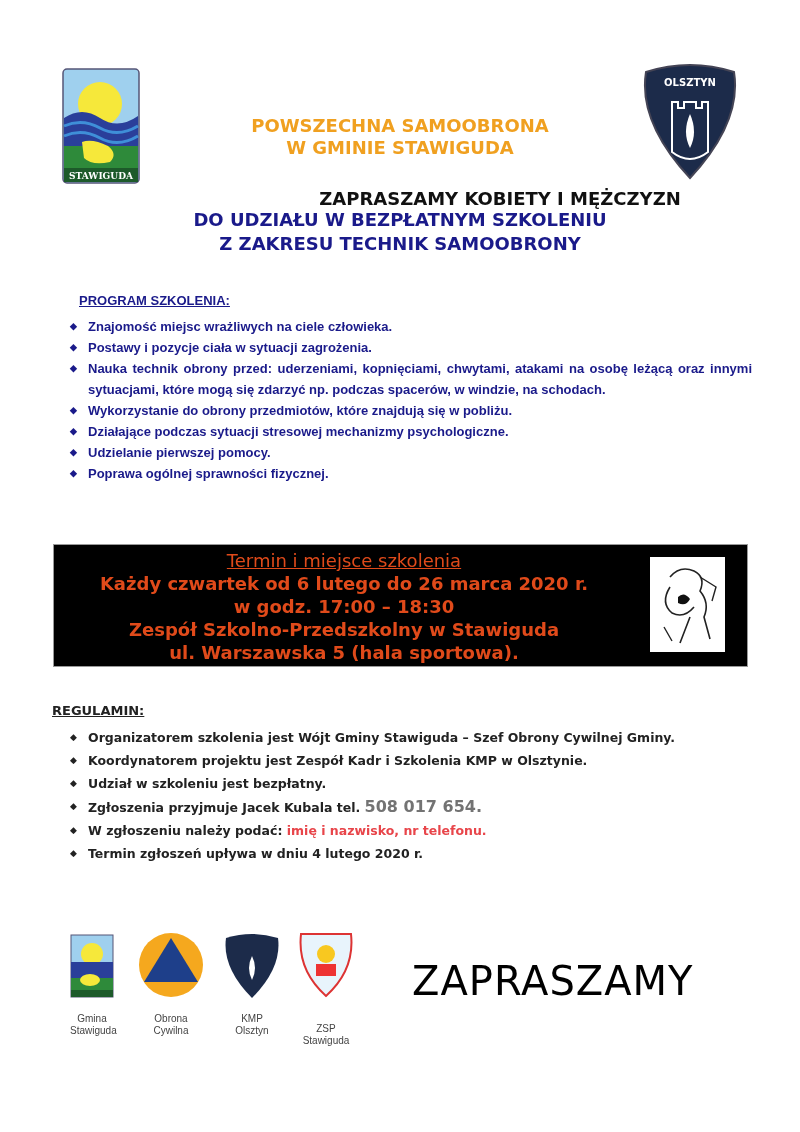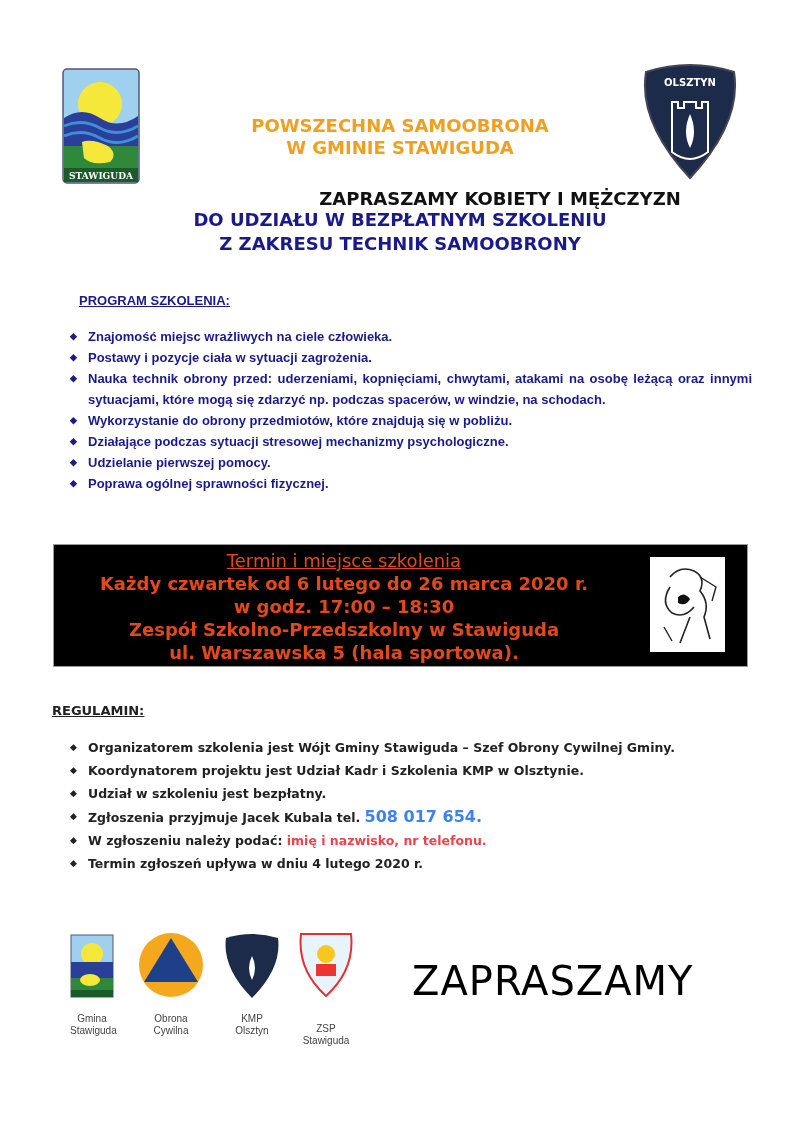--- a/index.html
+++ b/index.html
@@ -6,30 +6,30 @@
   body { width:800px; height:1132px; background:#fff; position:relative; font-family:"DejaVu Sans", sans-serif; overflow:hidden; }
   .abs { position:absolute; }
   .logo-left { left:62px; top:68px; width:78px; height:116px; }
   .logo-right { left:638px; top:62px; width:104px; height:118px; }
   .title-orange { left:160px; top:115px; width:480px; text-align:center; color:#f0a020; font-weight:bold; font-size:18px; line-height:22px; }
   .invite-black { left:160px; top:188px; width:600px; text-align:center; color:#111; font-weight:bold; font-size:18px; padding-left:80px; }
   .invite-blue { left:80px; top:208px; width:640px; text-align:center; color:#1a1a8a; font-weight:bold; font-size:18px; line-height:24px; }
   .section-h { font-weight:bold; text-decoration:underline; font-size:13px; }
   .program { left:52px; top:293px; width:700px; color:#1a1a8a; font-family:"Liberation Sans", sans-serif; }
   .program .section-h { color:#1a1a8a;margin-left:27px; }
-  ul.bul { list-style:none; margin-left:18px; margin-top:18px; }
+  ul.bul { list-style:none; margin-left:18px; margin-top:8px; }
   ul.bul li { position:relative; padding-left:18px; font-size:13px; line-height:21px; font-weight:bold; text-align:justify; }
   ul.bul li::before { content:"\25C6"; position:absolute; left:0; top:0; font-size:9px; }
   .box { left:53px; top:544px; width:695px; height:123px; background:#000000; border:1px solid #999; }
   .box-text { position:absolute; left:0; top:4px; width:580px; text-align:center; color:#e04a1a; font-weight:bold; font-size:18px; line-height:23px; }
   .box-text .u { text-decoration:underline; font-weight:normal; }
   .judo { position:absolute; left:596px; top:12px; width:75px; height:95px; background:#fff; }
   .regulamin { left:52px; top:703px; width:700px; color:#222; }
   .regulamin ul.bul li { font-size:12.5px; line-height:23px; }
-  .phone { color:#3b82f6; font-size:16px; }
+  .phone { color:#737373; font-size:16px; }
   .red { color:#e8454a; }
   .partners { left:60px; top:930px; }
   .partner { position:absolute; text-align:center; font-family:"Liberation Sans", sans-serif; font-size:10px; color:#444; line-height:12px; }
   .zap { left:412px; top:958px; font-size:40px; color:#000000; font-family:"DejaVu Sans", sans-serif; letter-spacing:1px; }
 </style>
 </head>
 <body>
 
 <div class="abs logo-left">
   <svg width="78" height="116" viewBox="0 0 78 116">
@@ -92,21 +92,21 @@
       <path d="M28 40 Q34 34 40 42 Q36 50 28 46 Z" fill="#111"></path>
       <path d="M14 70 L22 84 M50 20 L66 30 L62 44" stroke="#222" stroke-width="1.4" fill="none"></path>
     </svg>
   </div>
 </div>
 
 <div class="abs regulamin">
   <div class="section-h">REGULAMIN:</div>
   <ul class="bul">
     <li>Organizatorem szkolenia jest Wójt Gminy Stawiguda – Szef Obrony Cywilnej Gminy.</li>
-    <li>Koordynatorem projektu jest Udział Kadr i Szkolenia KMP w Olsztynie.</li>
+    <li>Koordynatorem projektu jest Zespół Kadr i Szkolenia KMP w Olsztynie.</li>
     <li>Udział w szkoleniu jest bezpłatny.</li>
     <li>
       <span>Zgłoszenia przyjmuje Jacek Kubala tel.</span>
       <span class="phone">508 017 654.</span>
     </li>
     <li>
       <span>W zgłoszeniu należy podać:</span>
       <span class="red">imię i nazwisko, nr telefonu.</span>
     </li>
     <li>Termin zgłoszeń upływa w dniu 4 lutego 2020 r.</li>

